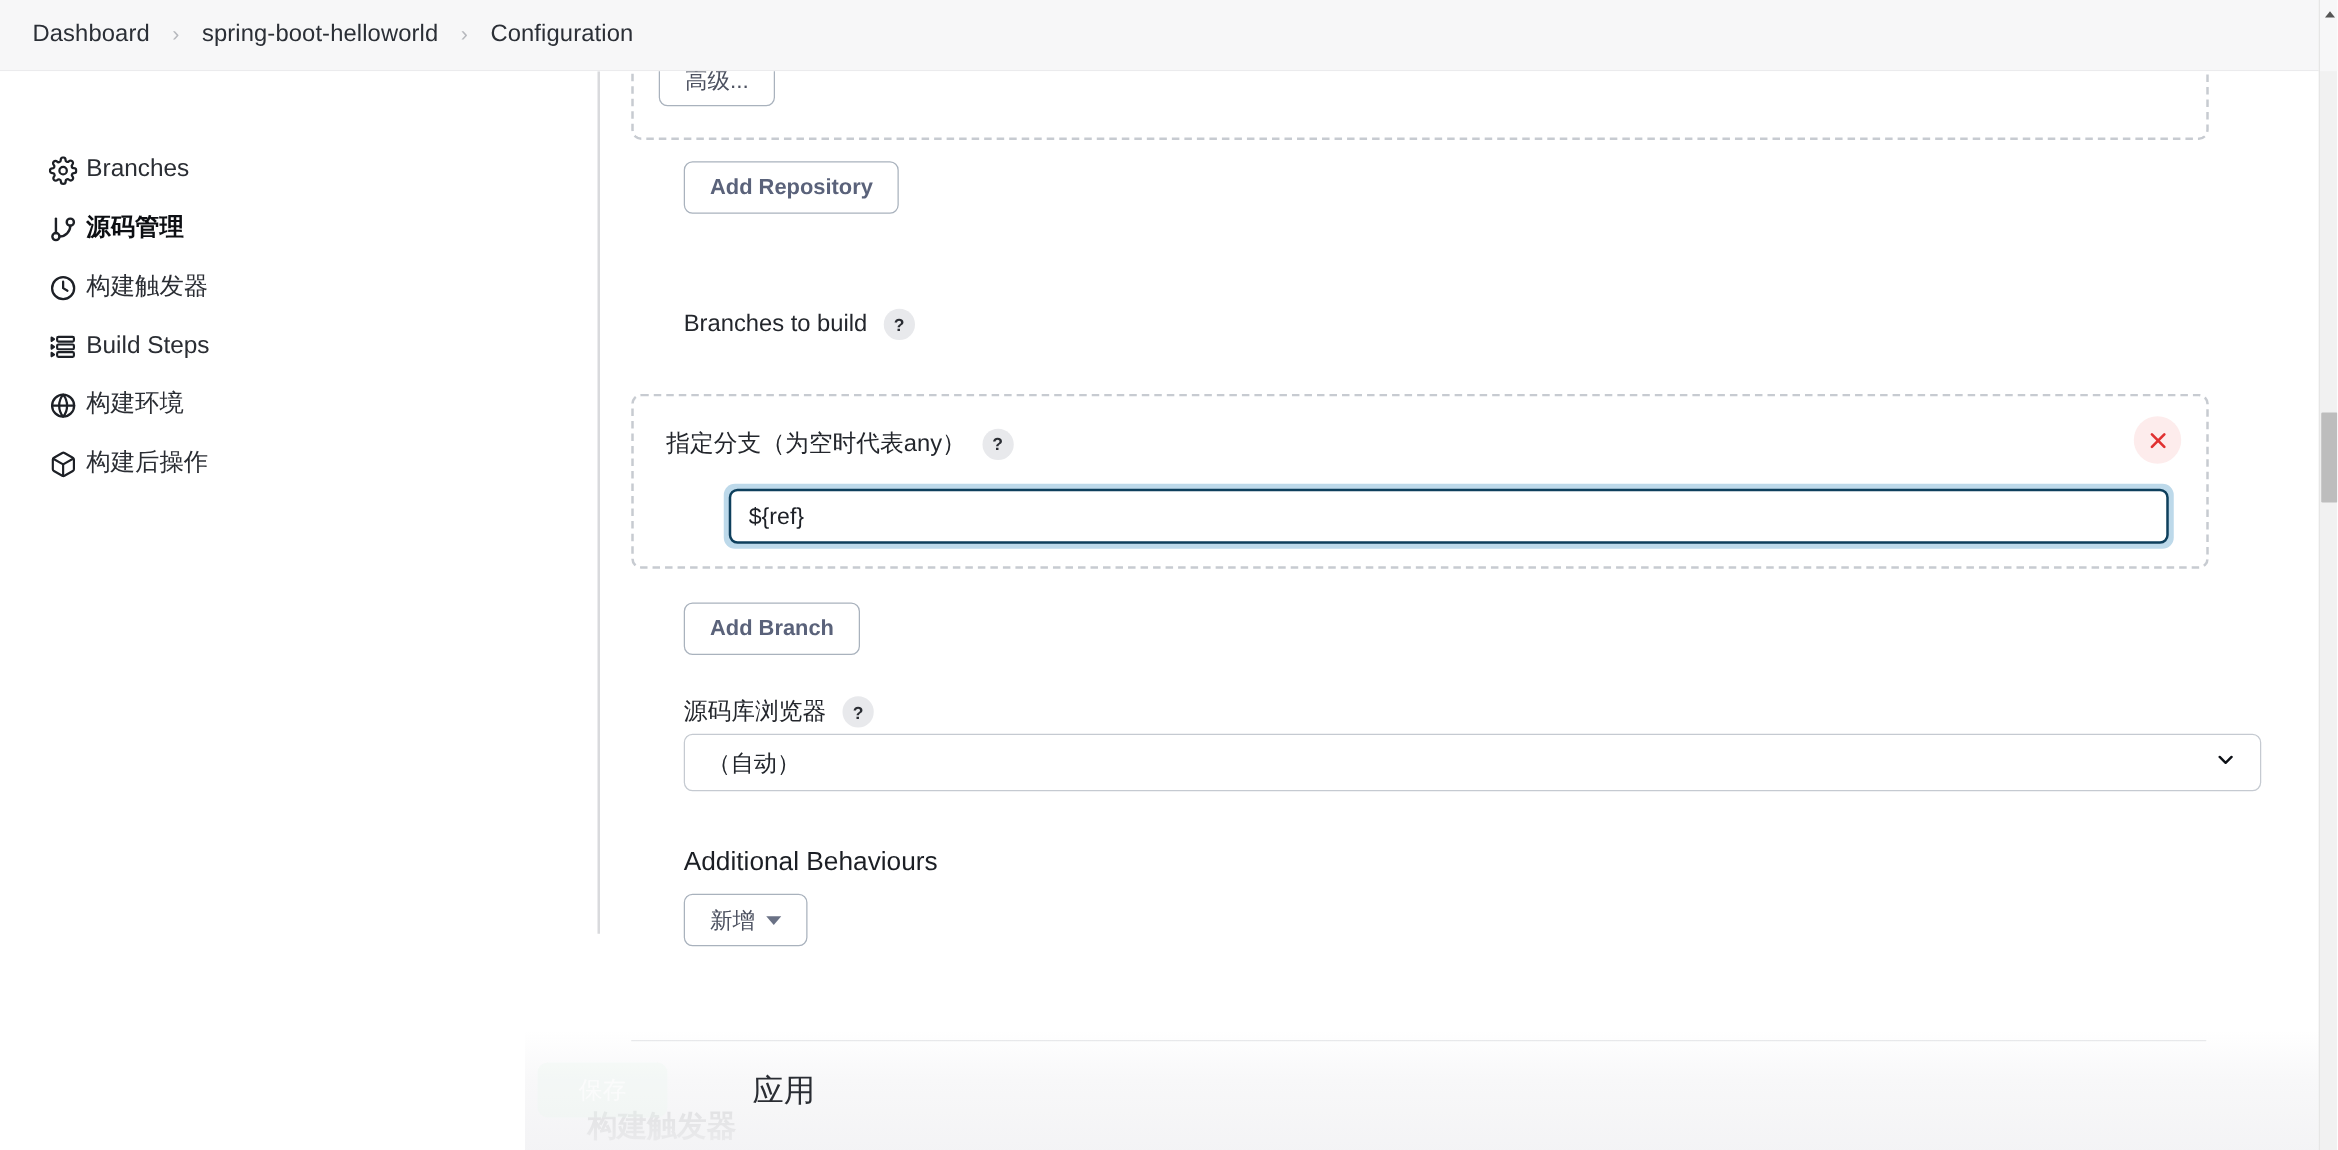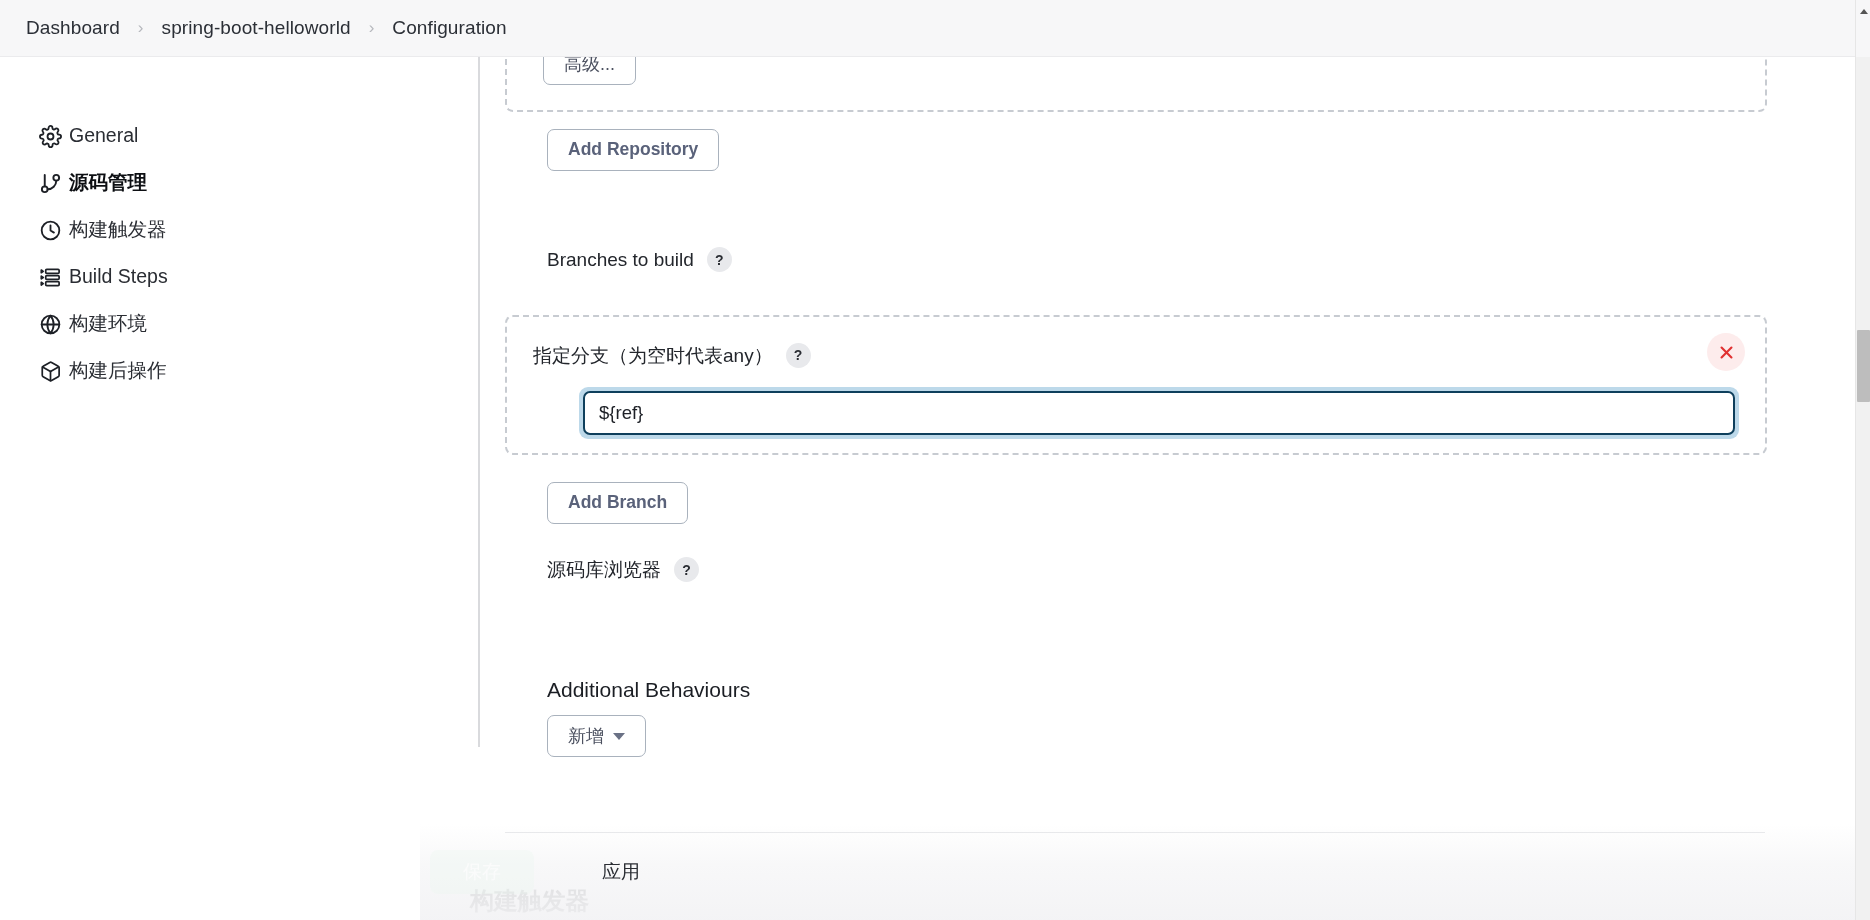--- a/index.html
+++ b/index.html
@@ -113,21 +113,21 @@
   }
 
   .repo-block {
     position: absolute;
     left: 85px; top: -120px;
     width: 1262px;
     height: 175px;
   }
   .adv-btn-wrap {
     position: absolute;
-    left: 36px;
+    left: 20px;
     bottom: 25px;
   }
 
   
   .jbtn {
     display: inline-flex;
     align-items: center;
     justify-content: center;
     gap: 9px;
     min-height: 42px;
@@ -289,21 +289,21 @@
     opacity: .55;
     filter: blur(.3px);
   }
   .apply-btn {
     margin-left: 50px;
     height: 44px;
     padding: 0 18px;
     background: transparent;
     border: none;
     color: #2a2d33;
-    font-size: 19px;
+    font-size: 25px;
     cursor: pointer;
   }
 
   
   .scrollbar {
     position: absolute;
     top: 0; right: 0;
     width: 15px; height: 920px;
     background: #f1f1f1;
     border-left: 1px solid #e6e6e6;
@@ -353,21 +353,21 @@
 
     <div class="nav-list">
 
       <div class="nav-item">
         <span class="nav-icon">
           <svg width="23" height="23" viewBox="0 0 24 24" fill="none" stroke="#1d2026" stroke-width="1.9" stroke-linecap="round" stroke-linejoin="round">
             <circle cx="12" cy="12" r="3.1"></circle>
             <path d="M19.4 15a1.6 1.6 0 0 0 .32 1.77l.06.06a2 2 0 1 1-2.83 2.83l-.06-.06a1.6 1.6 0 0 0-1.77-.32 1.6 1.6 0 0 0-1 1.47V21a2 2 0 1 1-4 0v-.1a1.6 1.6 0 0 0-1.05-1.46 1.6 1.6 0 0 0-1.77.32l-.06.06a2 2 0 1 1-2.83-2.83l.06-.06a1.6 1.6 0 0 0 .32-1.77 1.6 1.6 0 0 0-1.47-1H3a2 2 0 1 1 0-4h.1a1.6 1.6 0 0 0 1.46-1.05 1.6 1.6 0 0 0-.32-1.77l-.06-.06a2 2 0 1 1 2.83-2.83l.06.06a1.6 1.6 0 0 0 1.77.32H9a1.6 1.6 0 0 0 1-1.47V3a2 2 0 1 1 4 0v.1a1.6 1.6 0 0 0 1 1.47 1.6 1.6 0 0 0 1.77-.32l.06-.06a2 2 0 1 1 2.83 2.83l-.06.06a1.6 1.6 0 0 0-.32 1.77V9a1.6 1.6 0 0 0 1.47 1H21a2 2 0 1 1 0 4h-.1a1.6 1.6 0 0 0-1.5 1z"></path>
           </svg>
         </span>
-        <span class="nav-label">General</span>
+        <span class="nav-label">Branches</span>
       </div>
 
       <div class="nav-item active">
         <span class="nav-icon">
           <svg width="23" height="23" viewBox="0 0 24 24" fill="none" stroke="#1d2026" stroke-width="2" stroke-linecap="round" stroke-linejoin="round">
             <line x1="6" y1="3" x2="6" y2="15"></line>
             <circle cx="18" cy="6" r="3"></circle>
             <circle cx="6" cy="18" r="3"></circle>
             <path d="M18 9a9 9 0 0 1-9 9"></path>
           </svg>
@@ -461,20 +461,28 @@
       </div>
     </div>
 
     <button class="jbtn abs" style="left:85px; top:425px;">Add Branch</button>
 
     <div class="field-label abs" style="left:85px; top:500px;">
       <span>源码库浏览器</span>
       <span class="help-badge">?</span>
     </div>
 
+    <div class="jselect abs" style="left:85px; top:530px;">
+      <span>（自动）</span>
+      <span>
+        <svg width="19" height="19" viewBox="0 0 24 24" fill="none" stroke="#0d1016" stroke-width="2.4" stroke-linecap="round" stroke-linejoin="round">
+          <polyline points="6 9.5 12 15.5 18 9.5"></polyline>
+        </svg>
+      </span>
+    </div>
 
     <div class="section-heading abs" style="left:85px; top:622px;">Additional Behaviours</div>
 
     <button class="jbtn cn abs" style="left:85px; top:658px;">
       <span>新增</span>
       <span class="caret-down"></span>
     </button>
 
     <div class="hr" style="top:775px;"></div>
     <div class="next-heading" style="top:828px;">构建触发器</div>

